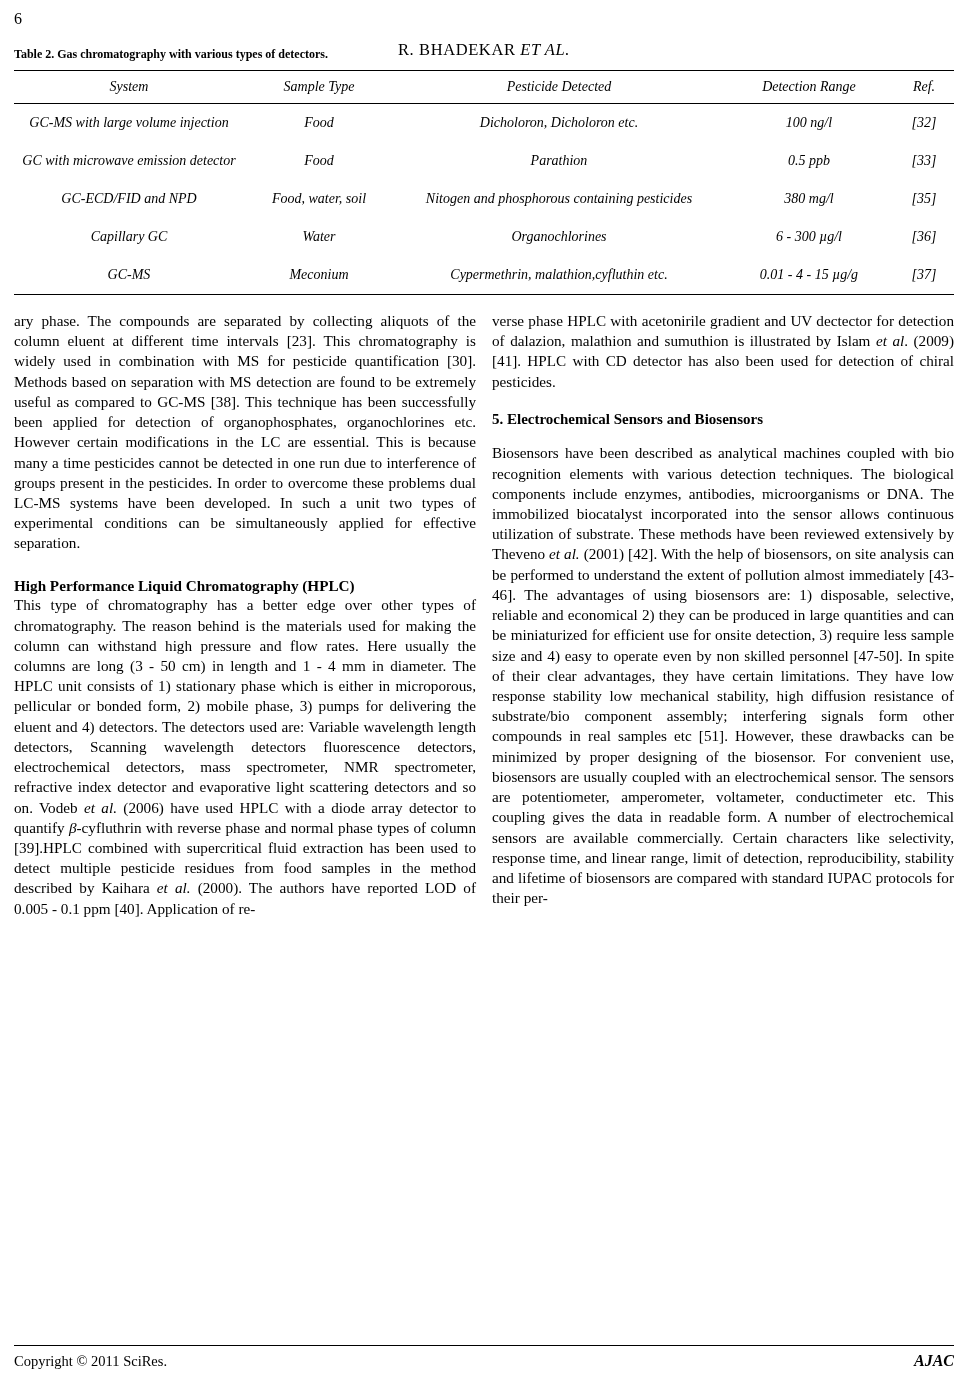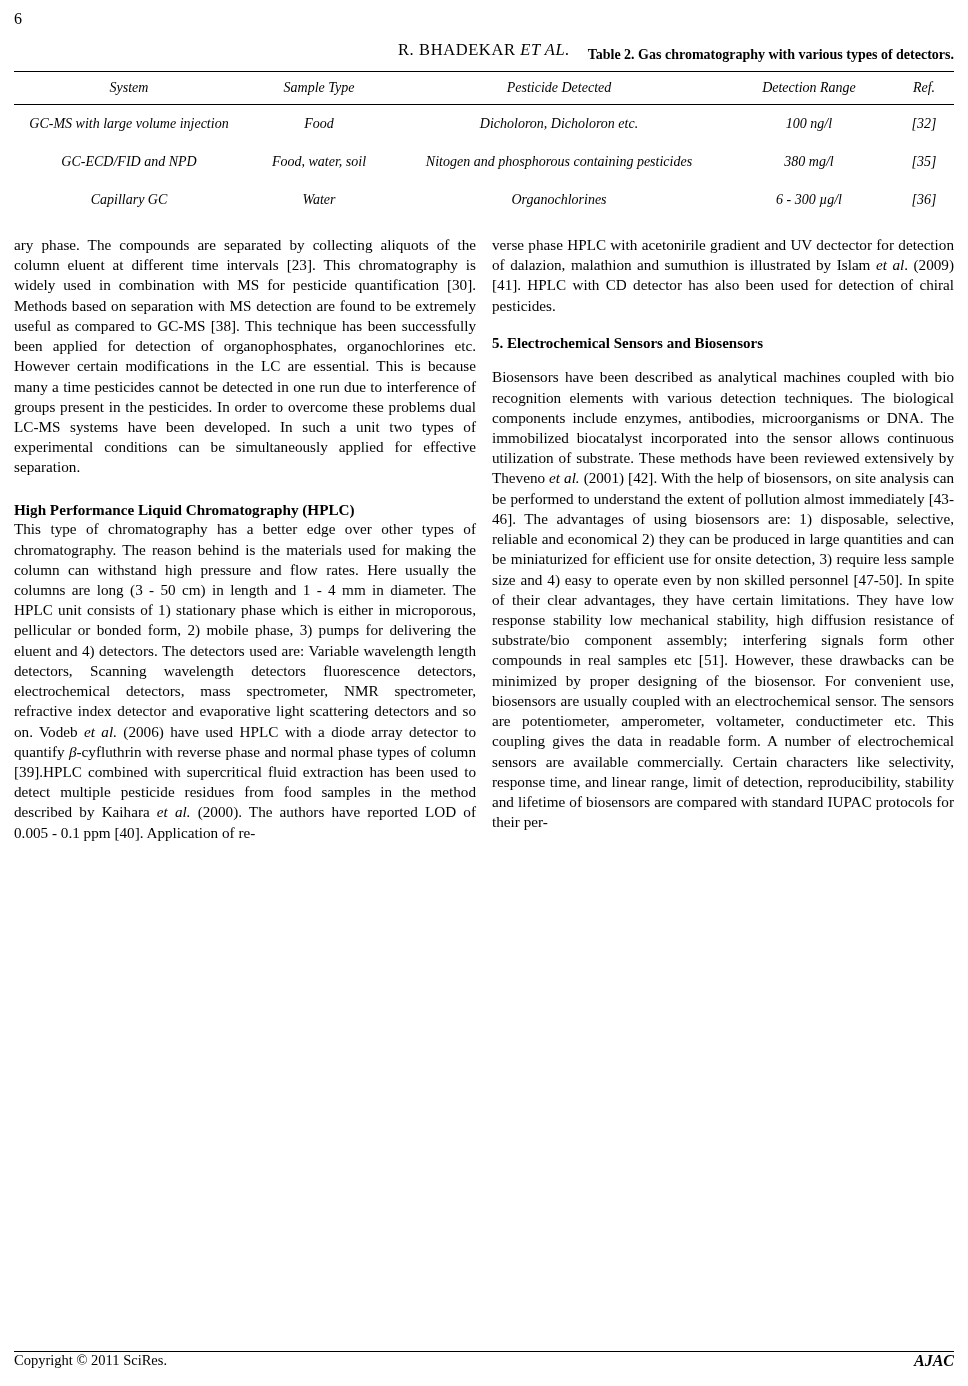--- a/index.html
+++ b/index.html
@@ -44,23 +44,23 @@
   }
   .head-title .ital {
     font-style: italic;
   }
 
   
   .table-wrap {
     margin-top: 13px;
   }
   .table-caption {
-    text-align: right;
-    font-weight: bold;
-    font-size: 14px;
+    text-align: left;
+    font-weight: bold;
+    font-size: 12px;
     margin-bottom: 8px;
   }
   table.data {
     width: 100%;
     border-collapse: collapse;
     font-size: 14px;
     font-style: italic;
   }
   table.data thead th {
     font-weight: normal;
@@ -110,23 +110,25 @@
   }
   .ital { font-style: italic; }
 
   
   .footer {
     position: absolute;
     left: 14px;
     right: 14px;
     bottom: 16px;
     border-top: 1.3px solid #000;
+    padding-top: 6px;
     display: flex;
     justify-content: space-between;
     font-size: 14.5px;
+    align-items: center;
   }
   .footer .right {
     font-weight: bold;
     font-style: italic;
     font-size: 16px;
   }
 </style>
 </head>
 <body>
 
@@ -154,33 +156,47 @@
       </thead>
       <tbody>
         <tr>
           <td>GC-MS with large volume injection</td>
           <td>Food</td>
           <td>Dicholoron, Dicholoron etc.</td>
           <td>100 ng/l</td>
           <td>[32]</td>
         </tr>
         <tr>
+          <td>GC with microwave emission detector</td>
+          <td>Food</td>
+          <td>Parathion</td>
+          <td>0.5 ppb</td>
+          <td>[33]</td>
+        </tr>
+        <tr>
           <td>GC-ECD/FID and NPD</td>
           <td>Food, water, soil</td>
           <td>Nitogen and phosphorous containing pesticides</td>
           <td>380 mg/l</td>
           <td>[35]</td>
         </tr>
         <tr>
           <td>Capillary GC</td>
           <td>Water</td>
           <td>Organochlorines</td>
           <td>6 - 300 µg/l</td>
           <td>[36]</td>
         </tr>
+        <tr class="rule-bottom">
+          <td>GC-MS</td>
+          <td>Meconium</td>
+          <td>Cypermethrin, malathion,cyfluthin etc.</td>
+          <td>0.01 - 4 - 15 µg/g</td>
+          <td>[37]</td>
+        </tr>
       </tbody>
     </table>
   </div>
 
   <div class="columns">
 
     <div class="col">
       <p>ary phase. The compounds are separated by collecting aliquots of the column eluent at different time intervals [23]. This chromatography is widely used in combination with MS for pesticide quantification [30]. Methods based on separation with MS detection are found to be extremely useful as compared to GC-MS [38]. This technique has been successfully been applied for detection of organophosphates, organochlorines etc. However certain modifications in the LC are essential. This is because many a time pesticides cannot be detected in one run due to interference of groups present in the pesticides. In order to overcome these problems dual LC-MS systems have been developed. In such a unit two types of experimental conditions can be simultaneously applied for effective separation.</p>
       <h3 class="sub">High Performance Liquid Chromatography (HPLC)</h3>
       <p><span>This type of chromatography has a better edge over other types of chromatography. The reason behind is the materials used for making the column can withstand high pressure and flow rates. Here usually the columns are long (3 - 50 cm) in length and 1 - 4 mm in diameter. The HPLC unit consists of 1) stationary phase which is either in microporous, pellicular or bonded form, 2) mobile phase, 3) pumps for delivering the eluent and 4) detectors. The detectors used are: Variable wavelength length detectors, Scanning wavelength detectors fluorescence detectors, electrochemical detectors, mass spectrometer, NMR spectrometer, refractive index detector and evaporative light scattering detectors and so on. Vodeb </span><span class="ital">et al.</span><span> (2006) have used HPLC with a diode array detector to quantify </span><span class="ital">β</span><span>-cyfluthrin with reverse phase and normal phase types of column [39].HPLC combined with supercritical fluid extraction has been used to detect multiple pesticide residues from food samples in the method described by Kaihara </span><span class="ital">et al.</span><span> (2000). The authors have reported LOD of 0.005 - 0.1 ppm [40]. Application of re-</span></p>

